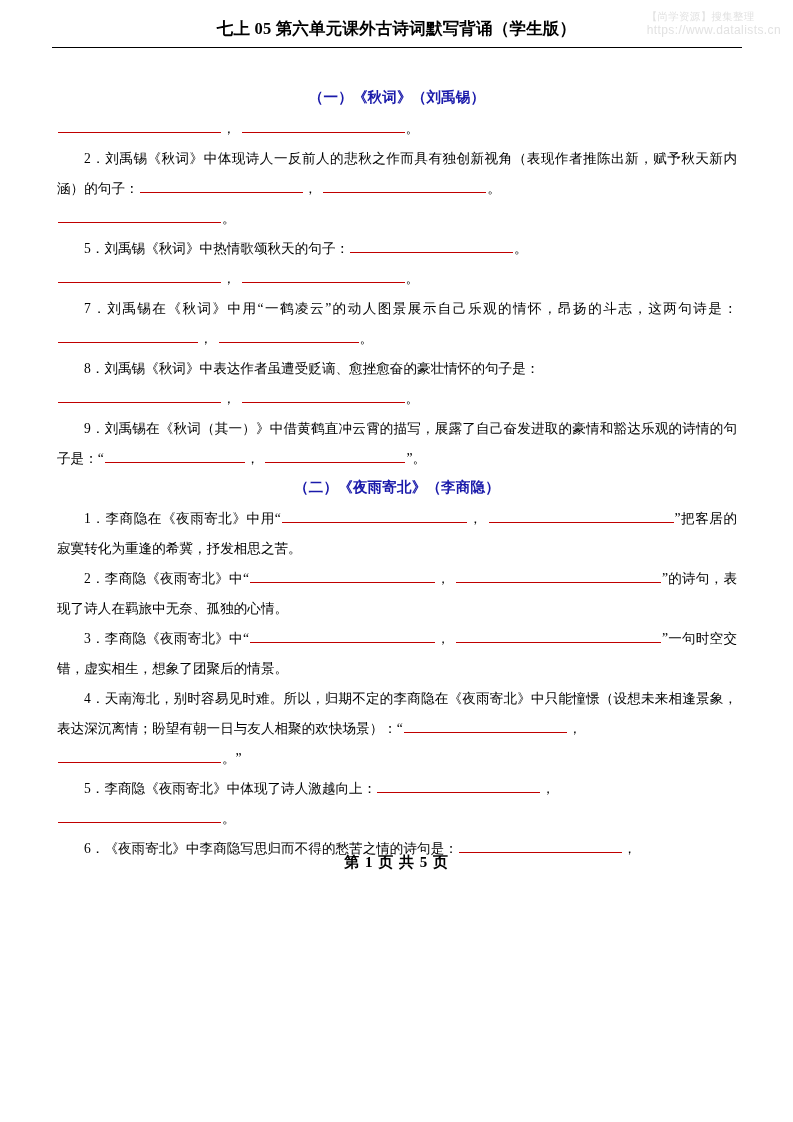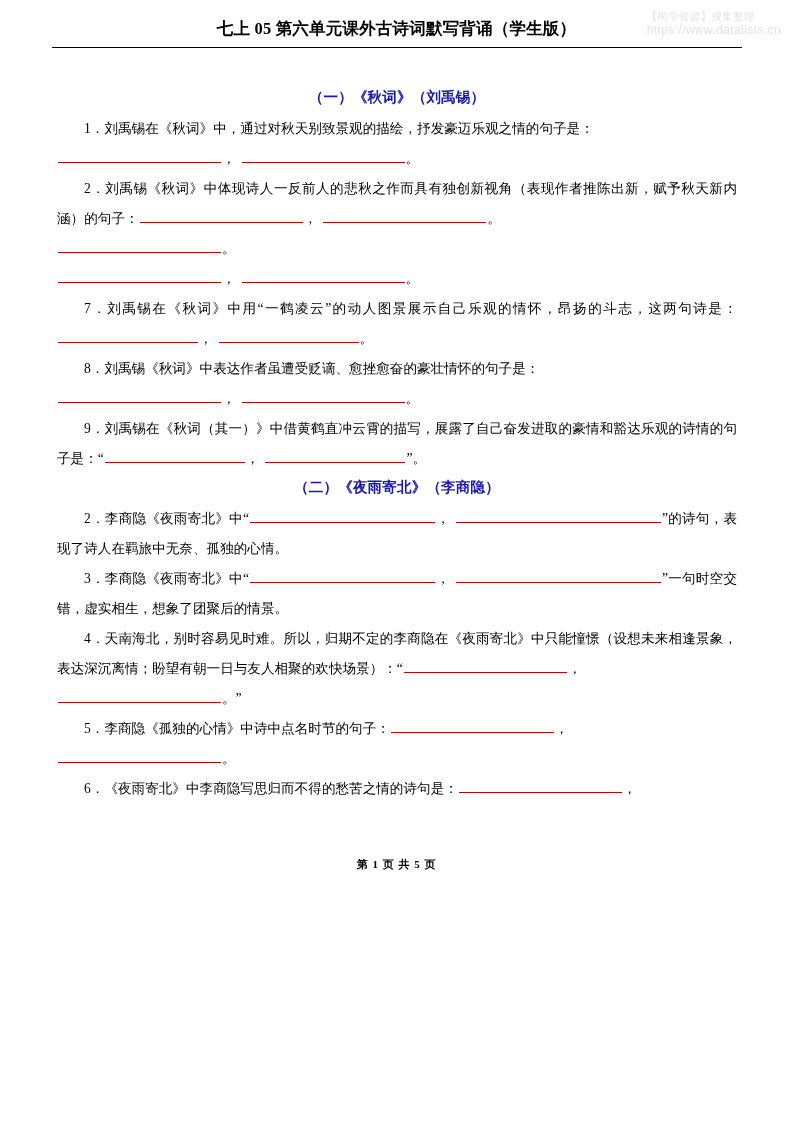--- a/index.html
+++ b/index.html
@@ -109,21 +109,21 @@
 
   .sp { display: inline-block; width: 5px; }
 
   
   .footer {
     position: absolute;
     bottom: 26px;
     left: 0;
     width: 793px;
     text-align: center;
-    font-size: 11px;
+    font-size: 15px;
     font-weight: bold;
     letter-spacing: 1px;
   }
 </style>
 </head>
 <body>
 
 <div class="page">
 
   <div class="watermark">
@@ -131,49 +131,50 @@
     <div class="wm-url">https://www.datalists.cn</div>
   </div>
 
   <div class="doc-title">七上 05 第六单元课外古诗词默写背诵（学生版）</div>
   <div class="header-rule"></div>
 
   <div class="content">
 
     <div class="section-head">（一）《秋词》（刘禹锡）</div>
 
-    <p class="q"><span>1．</span><span>刘禹锡在《秋词》中，通过对秋天别致景观的描绘，抒发豪迈乐观之情的句子是：</span></p>
     <p class="q no-indent"><span class="blank bw-lg"></span><span>，</span><span class="sp"></span><span class="blank bw-lg"></span><span>。</span></p>
 
     <p class="q"><span>2．</span><span>刘禹锡《秋词》中体现诗人一反前人的悲秋之作而具有独创新视角（表现作者推陈出新，赋予秋天新内涵）的句子：</span><span class="blank bw-lg"></span><span>，</span><span class="sp"></span><span class="blank bw-lg"></span><span>。</span></p>
 
     <p class="q no-indent"><span class="blank bw-lg"></span><span>。</span></p>
 
 
+    <p class="q"><span>5．</span><span>刘禹锡《秋词》中热情歌颂秋天的句子：</span><span class="blank bw-lg"></span><span>。</span></p>
 
     <p class="q no-indent"><span class="blank bw-lg"></span><span>，</span><span class="sp"></span><span class="blank bw-lg"></span><span>。</span></p>
 
     <p class="q"><span>7．</span><span>刘禹锡在《秋词》中用“一鹤凌云”的动人图景展示自己乐观的情怀，昂扬的斗志，这两句诗是：</span><span class="blank bw-md"></span><span>，</span><span class="sp"></span><span class="blank bw-md"></span><span>。</span></p>
 
     <p class="q"><span>8．</span><span>刘禹锡《秋词》中表达作者虽遭受贬谪、愈挫愈奋的豪壮情怀的句子是：</span></p>
     <p class="q no-indent"><span class="blank bw-lg"></span><span>，</span><span class="sp"></span><span class="blank bw-lg"></span><span>。</span></p>
 
     <p class="q"><span>9．</span><span>刘禹锡在《秋词（其一）》中借黄鹤直冲云霄的描写，展露了自己奋发进取的豪情和豁达乐观的诗情的句子是：“</span><span class="blank bw-md"></span><span>，</span><span class="sp"></span><span class="blank bw-md"></span><span>”。</span></p>
 
     <div class="section-head">（二）《夜雨寄北》（李商隐）</div>
 
+    <p class="q"><span>1．</span><span>李商隐在《夜雨寄北》中用“</span><span class="blank bw-xl"></span><span>，</span><span class="sp"></span><span class="blank bw-xl"></span><span>”把客居的寂寞转化为重逢的希冀，抒发相思之苦。</span></p>
 
     <p class="q"><span>2．</span><span>李商隐《夜雨寄北》中“</span><span class="blank bw-xl"></span><span>，</span><span class="sp"></span><span class="blank bw-xxl"></span><span>”的诗句，表现了诗人在羁旅中无奈、孤独的心情。</span></p>
 
     <p class="q"><span>3．</span><span>李商隐《夜雨寄北》中“</span><span class="blank bw-xl"></span><span>，</span><span class="sp"></span><span class="blank bw-xxl"></span><span>”一句时空交错，虚实相生，想象了团聚后的情景。</span></p>
 
     <p class="q"><span>4．</span><span>天南海北，别时容易见时难。所以，归期不定的李商隐在《夜雨寄北》中只能憧憬（设想未来相逢景象，表达深沉离情；盼望有朝一日与友人相聚的欢快场景）：“</span><span class="blank bw-lg"></span><span>，</span></p>
     <p class="q no-indent"><span class="blank bw-lg"></span><span>。”</span></p>
 
-    <p class="q"><span>5．</span><span>李商隐《孤独的心情》中诗中点名时节的句子：</span><span class="blank bw-lg"></span><span>，</span></p>
+    <p class="q"><span>5．</span><span>李商隐《夜雨寄北》中体现了诗人激越向上：</span><span class="blank bw-lg"></span><span>，</span></p>
     <p class="q no-indent"><span class="blank bw-lg"></span><span>。</span></p>
 
     <p class="q"><span>6．</span><span>《夜雨寄北》中李商隐写思归而不得的愁苦之情的诗句是：</span><span class="blank bw-lg"></span><span>，</span></p>
 
   </div>
 
   <div class="footer">第 1 页 共 5 页</div>
 
 </div>
 

